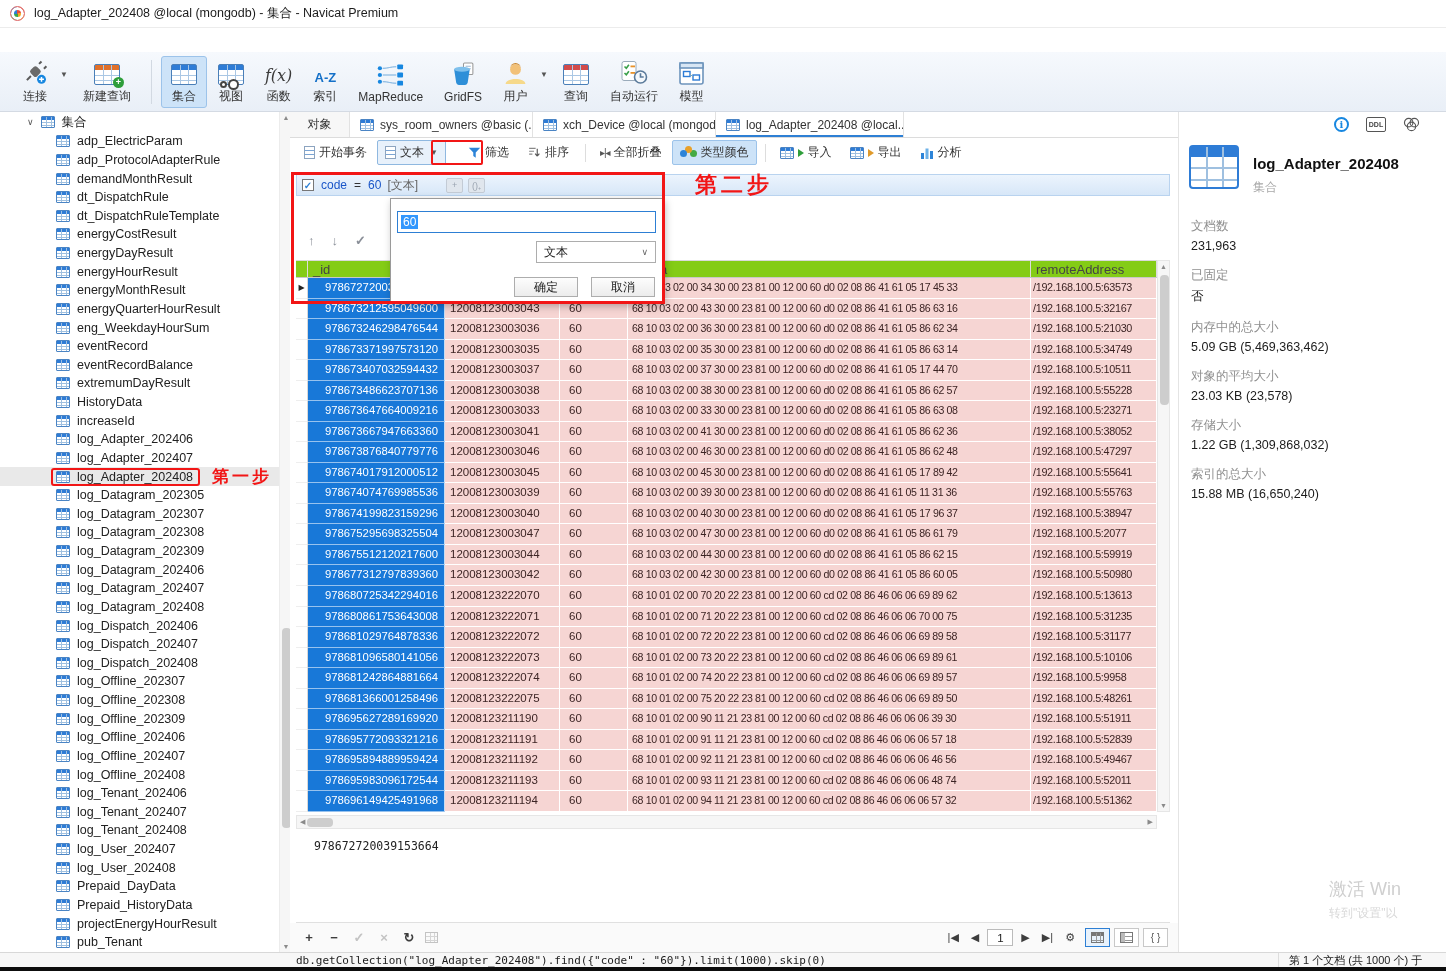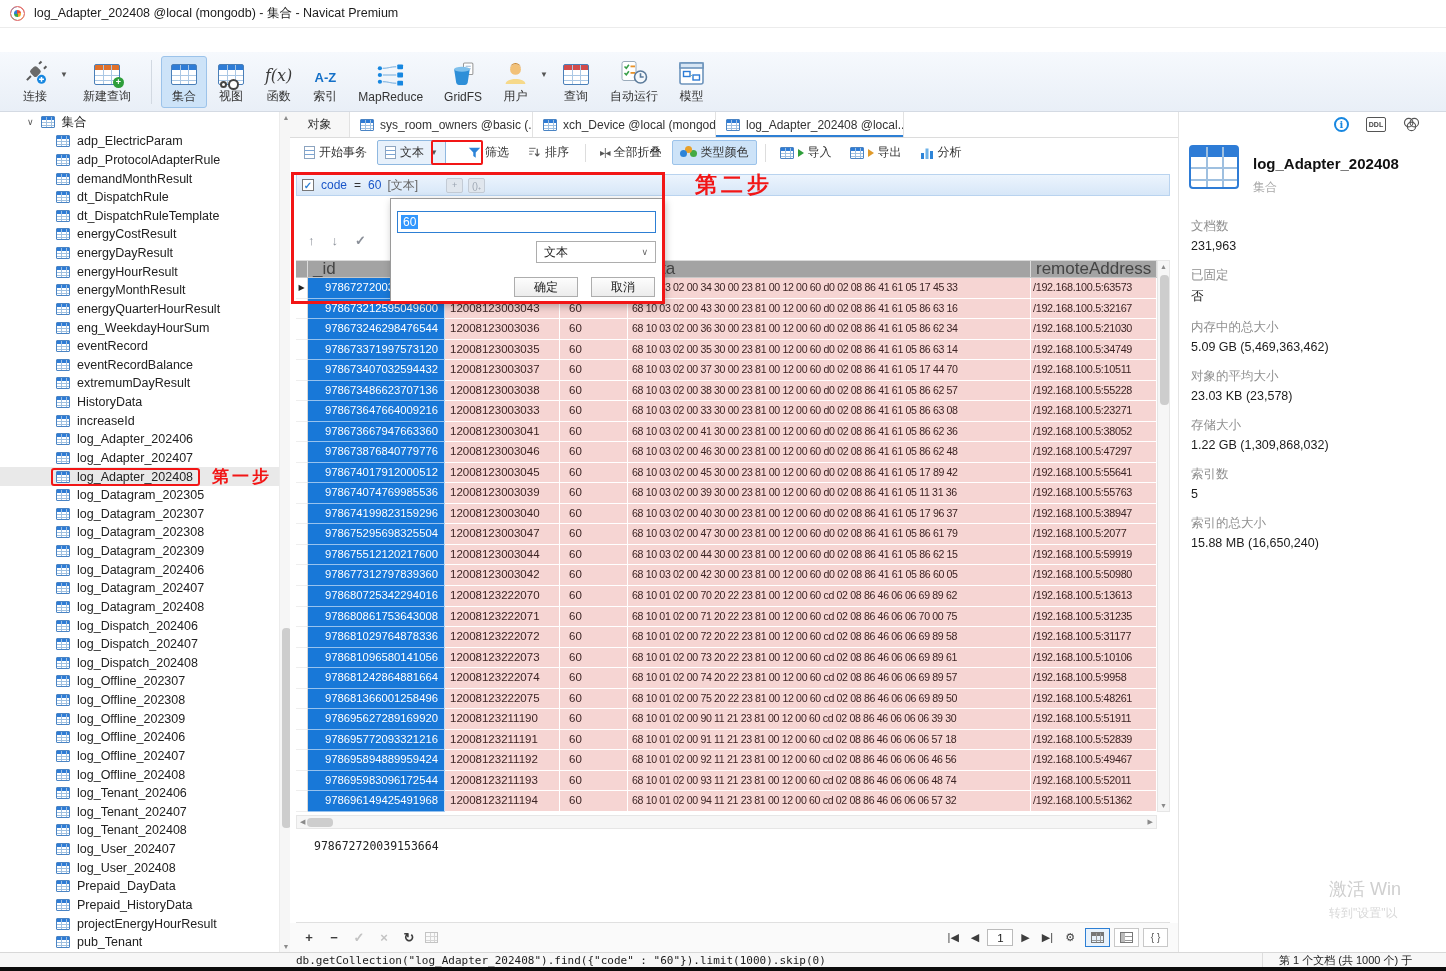--- a/index.html
+++ b/index.html
@@ -97,22 +97,22 @@
   .fb-field { color:#1a56c8; margin:0 7px; }
   .fb-op { color:#333; margin-right:7px; }
   .fb-val { color:#1a56c8; margin-right:6px; }
   .fb-type { color:#666; margin-right:28px; }
   .fb-btn { width:17px; height:15px; background:#e0e6ed; border:1px solid #c3cbd5; border-radius:2px;
     color:#9aa4b0; font-size:9px; display:flex; align-items:center; justify-content:center; margin-right:5px; }
   .filter-arrows { position:absolute; top:121px; left:18px; display:flex; gap:17px;
     color:#8a8f98; font-size:13px; font-weight:bold; }
   
   .grid { position:absolute; top:148px; left:6px; width:861px; }
-  .grid-header { display:flex; height:18px; background:#a3a3a3; border-top:1px solid #dadada; border-bottom:1px solid #c8c8c8;
-    font-size:17px; color:#444;text-align:right; }
+  .grid-header { display:flex; height:18px; background:#84cc16; border-top:1px solid #dadada; border-bottom:1px solid #c8c8c8;
+    font-size:13px; color:#444;text-align:right; }
   .gh { border-right:1px solid #dcdcdc; display:flex; align-items:center; padding-left:5px; overflow:hidden; white-space:nowrap; }
   .col-marker { width:12px; flex:none; }
   .col-id { width:137px; flex:none; }
   .col-serial { width:115px; flex:none; }
   .col-code { width:68px; flex:none; }
   .col-data { width:403px; flex:none; }
   .col-remote { width:126px; flex:none; }
   .gh.col-data { padding-left:14px; }
   .grid-row { display:flex; height:20.54px; }
   .grid-row span { overflow:hidden; white-space:nowrap; line-height:19.5px; }
@@ -190,21 +190,21 @@
   .stat-label { color:#8f8f8f; margin-bottom:4px; }
   .stat-value { color:#1c1c1c; }
   .watermark { position:absolute; left:150px; top:765px; white-space:nowrap; color:#cfcfcf; }
   .wm1 { font-size:18px; }
   .wm2 { font-size:12px; margin-top:4px; color:#d8d8d8; }
   
   .statusbar { position:absolute; left:0; right:0; bottom:4px; height:15px; background:#f7f7f7;
     border-top:1px solid #d8d8d8; display:flex; align-items:center; font-size:11px; color:#1c1c1c; }
   .sb-query { margin-left:296px; flex:1; font-family:"DejaVu Sans Mono", monospace; white-space:nowrap; overflow:hidden; }
   .sb-type { width:82px; border-left:1px solid #ddd; padding-left:14px; flex:none;margin-top:44px; }
-  .sb-pos { width:184px; border-left:1px solid #ddd; padding-left:16px; flex:none; white-space:nowrap; overflow:hidden; }
+  .sb-pos { width:168px; border-left:1px solid #ddd; padding-left:10px; flex:none; white-space:nowrap; overflow:hidden; }
   .blackbar { position:absolute; left:0; right:0; bottom:0; height:4px; background:#0d0d0d; }
 </style>
 </head>
 <body>
 
 <div class="titlebar">
   <span class="app-logo"></span>
   <span class="title-text">log_Adapter_202408 @local (mongodb) - 集合 - Navicat Premium</span>
 </div>
 
@@ -1078,24 +1078,20 @@
       </div>
       <div class="stat">
         <div class="stat-label">对象的平均大小</div>
         <div class="stat-value">23.03 KB (23,578)</div>
       </div>
       <div class="stat">
         <div class="stat-label">存储大小</div>
         <div class="stat-value">1.22 GB (1,309,868,032)</div>
       </div>
       <div class="stat">
-        <div class="stat-label">索引数</div>
-        <div class="stat-value">5</div>
-      </div>
-      <div class="stat">
         <div class="stat-label">索引的总大小</div>
         <div class="stat-value">15.88 MB (16,650,240)</div>
       </div>
     </div>
   <div class="watermark">
     <div class="wm1">激活 Win</div>
     <div class="wm2">转到"设置"以</div>
   </div>
 </div>
 

